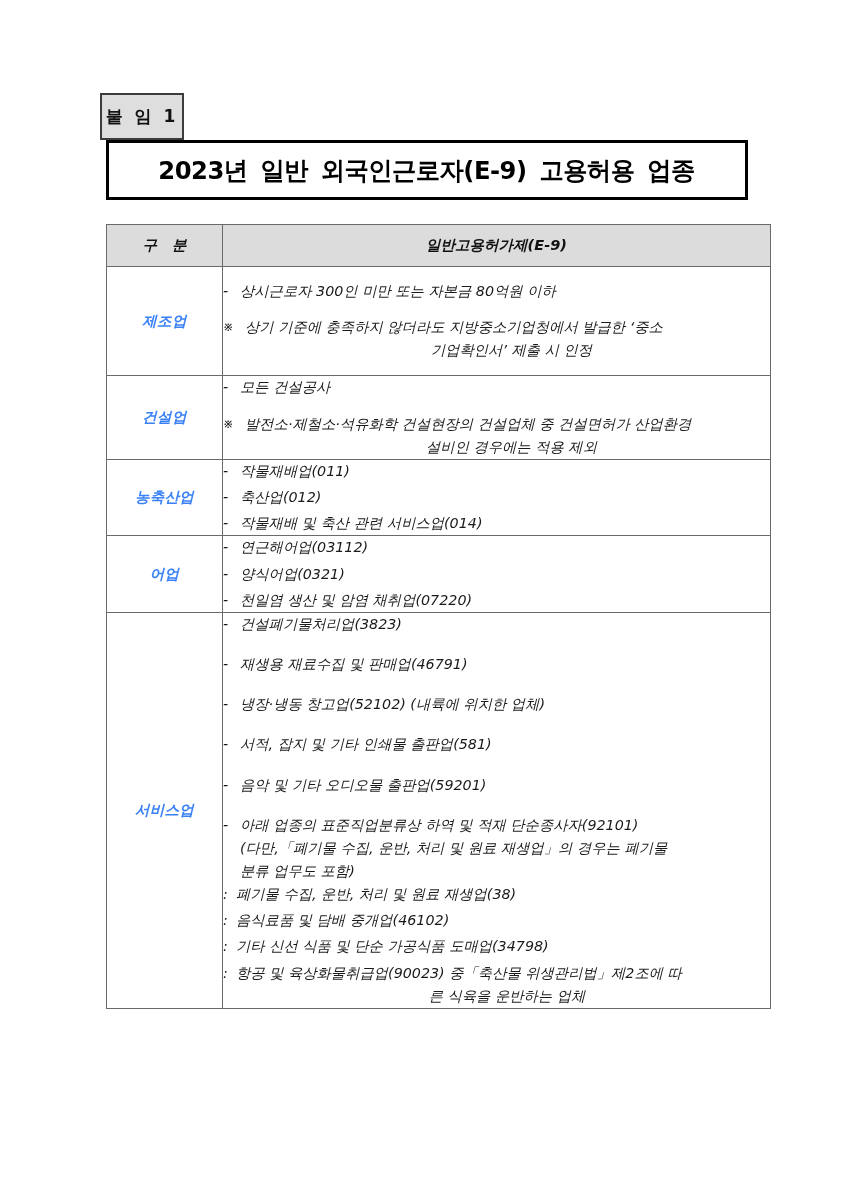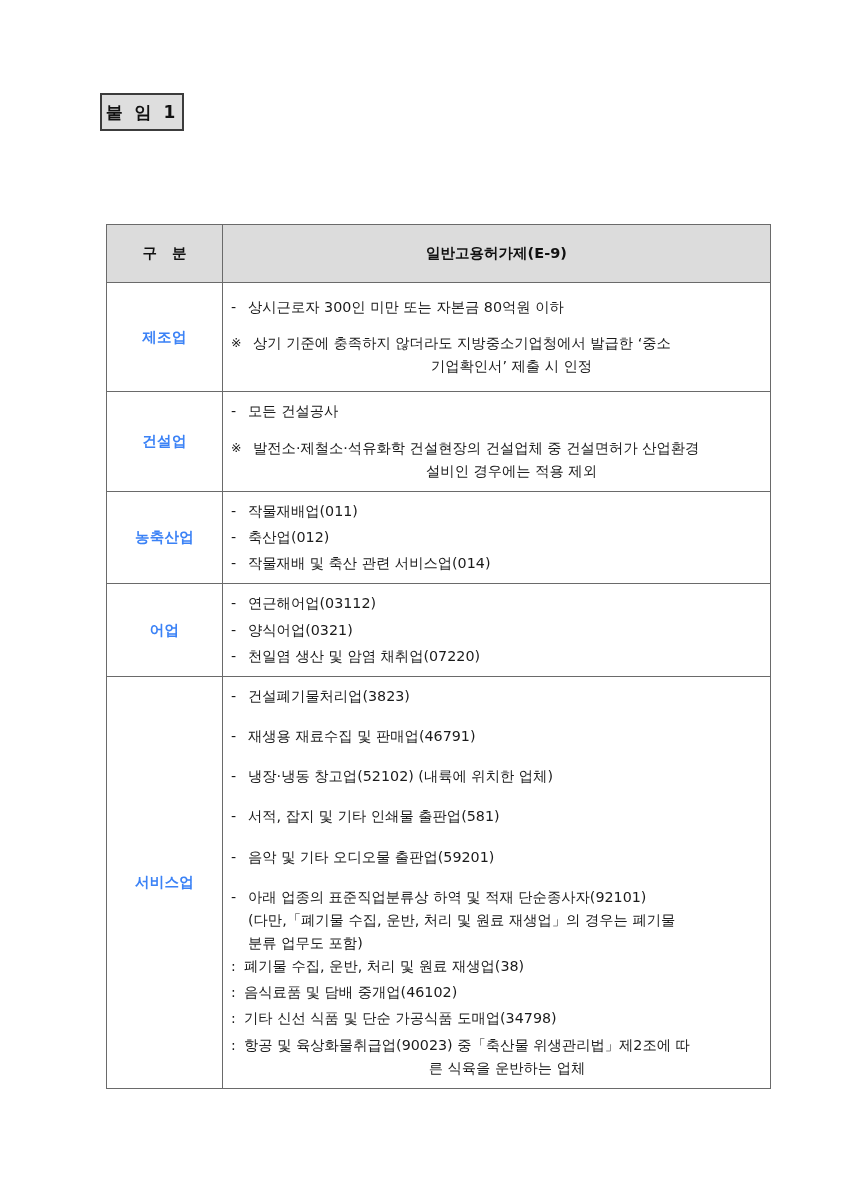--- a/index.html
+++ b/index.html
@@ -25,21 +25,21 @@
     height: 1200px;
     overflow: hidden;
   }
 
   
   .attach-tag {
     position: absolute;
     left: 100px;
     top: 93px;
     width: 84px;
-    height: 38px;
+    height: 47px;
     box-sizing: border-box;
     background: #dedede;
     border: 2px solid #3c3c3c;
     display: flex;
     align-items: center;
     justify-content: center;
     font-size: 17px;
     font-weight: bold;
     letter-spacing: 3px;
     color: #111;
@@ -78,21 +78,22 @@
     border-collapse: collapse;
     table-layout: fixed;
   }
   .doc-table col.c-cat { width: 116px; }
   .doc-table col.c-body { width: 548px; }
 
   .doc-table th,
   .doc-table td {
     border: 1px solid #6a6a6a;
     vertical-align: middle;
-    padding: 8px;
+    padding: 0;
+    font-style: italic;
   }
   .doc-table thead th {
     background: #dcdcdc;
     height: 41px;
     font-size: 14.5px;
     font-weight: bold;
     color: #111;
   }
   .th-gubun { letter-spacing: 5px; text-indent: 5px; }
   .th-system { letter-spacing: 0px; margin-top: 20px; }
@@ -153,20 +154,23 @@
 </style>
 </head>
 <body>
 
 <div class="page">
 
   <div class="attach-tag">
     <span>붙 임 1</span>
   </div>
 
+  <div class="title-banner">
+    <span class="title-text">2023년 일반 외국인근로자(E-9) 고용허용 업종</span>
+  </div>
 
   <table class="doc-table">
     <colgroup>
       <col class="c-cat">
       <col class="c-body">
     </colgroup>
     <thead>
       <tr>
         <th class="th-gubun">구  분</th>
         <th class="th-system">일반고용허가제(E-9)</th>

